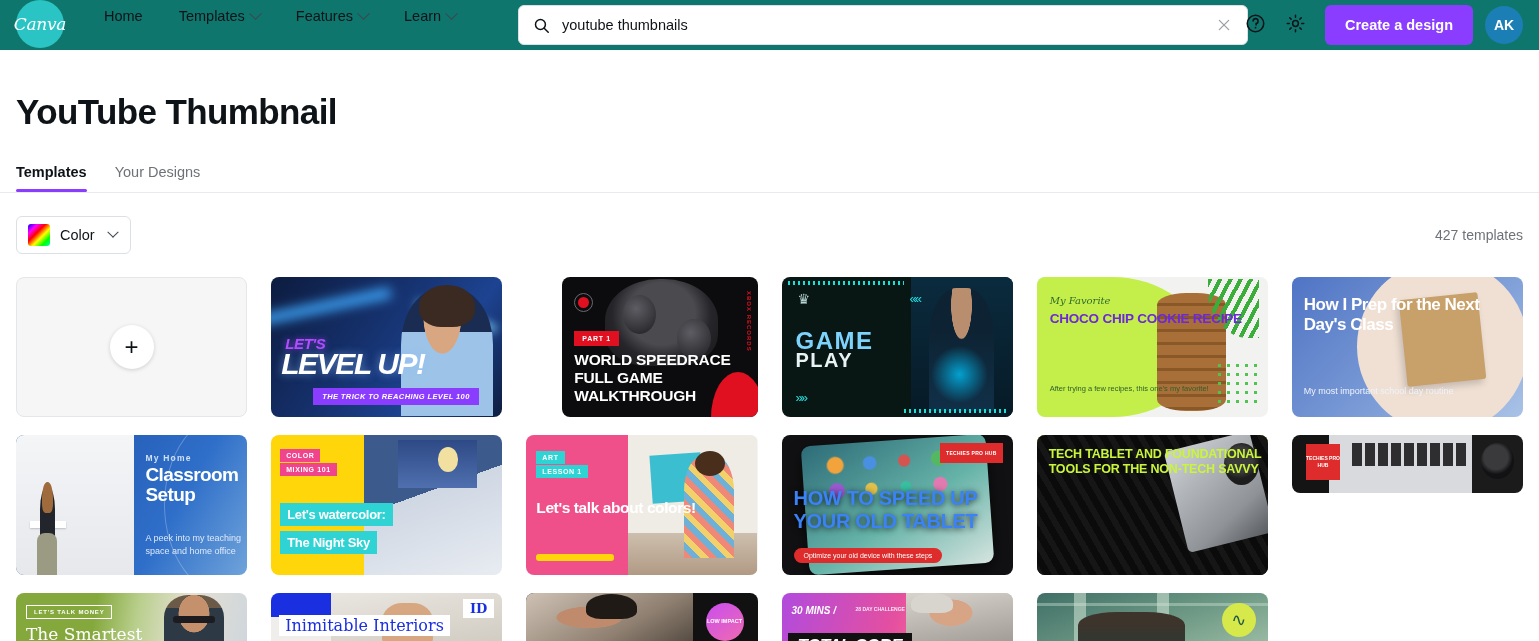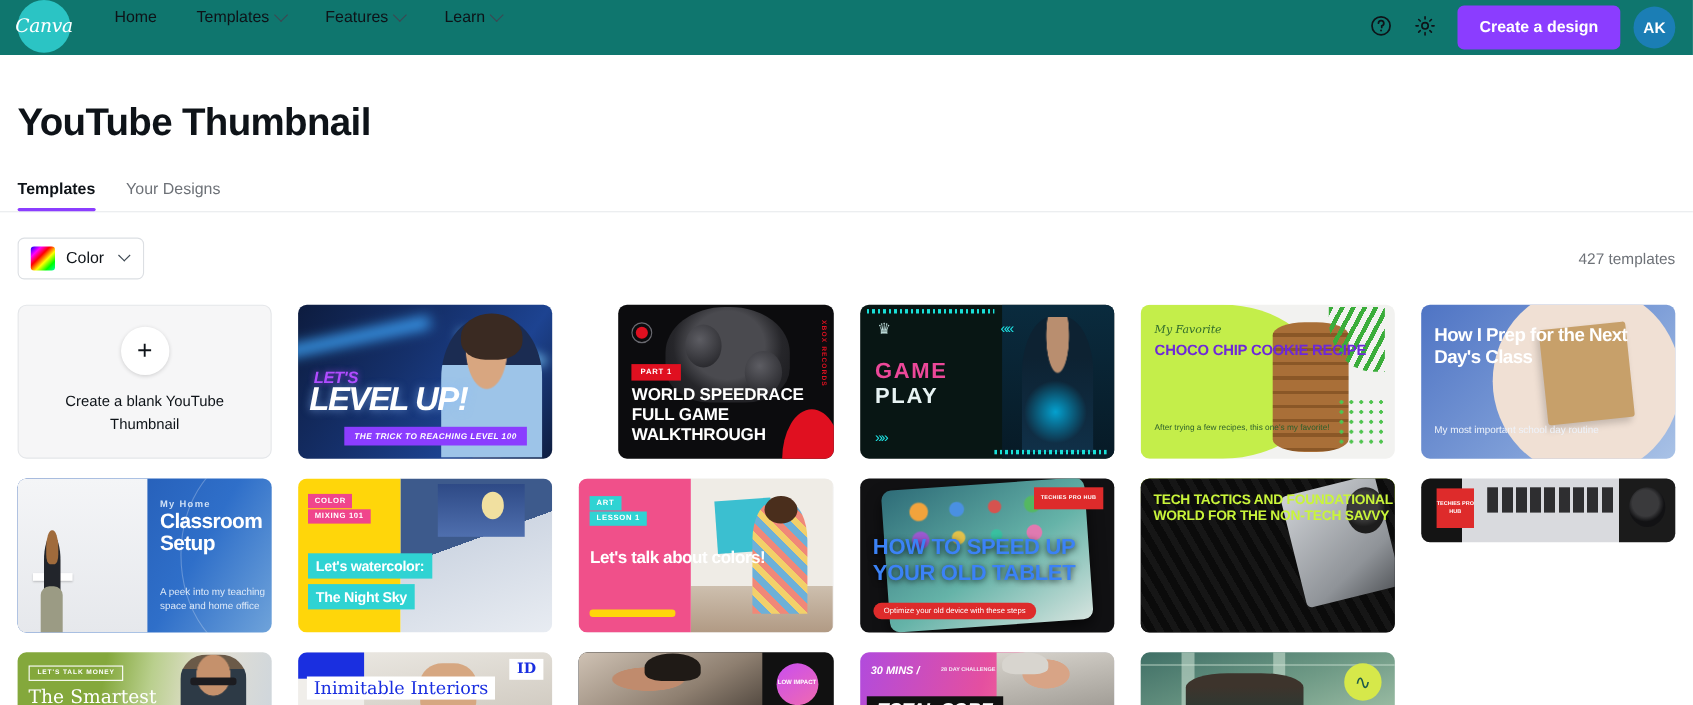--- a/index.html
+++ b/index.html
@@ -347,21 +347,21 @@
     border-radius:50%;
   }
   .c-game .dots-t {
     position:absolute; left:3%; top:4px; width:50%; height:4px;
     background: repeating-linear-gradient(90deg,#19e0d8 0 2px, transparent 2px 5px);
   }
   .c-game .dots-b {
     position:absolute; right:3%; bottom:4px; width:44%; height:4px;
     background: repeating-linear-gradient(90deg,#19e0d8 0 2px, transparent 2px 5px);
   }
-  .c-game .g1 { left: 14px; top: 50px; color:#ec4899; font-size: 20px; font-weight: bold; letter-spacing: 1.5px; }
+  .c-game .g1 { left: 14px; top: 50px; color:#7dd3fc; font-size: 24px; font-weight: bold; letter-spacing: 1.5px; }
   .c-game .g2 { left: 14px; top: 72px; color:#e8f4f4; font-size: 20px; font-weight: bold; letter-spacing: 1.5px; }
   .c-game .emblem { left: 16px; top: 14px; color:#b9d7d5; font-size: 14px; }
   .c-game .arr-r { left: 14px; bottom: 12px; color:#1fe3e3; font-size: 13px; letter-spacing:-2px;}
   .c-game .arr-l { left: 128px; top: 14px; color:#1fe3e3; font-size: 13px; letter-spacing:-2px;}
 
   
   .c-choco { background:#f2f2f0; }
   .c-choco .green {
     position:absolute; left:0; top:0; width:72%; height:100%;
     background:#c4ee4a;
@@ -683,20 +683,35 @@
     <div class="nav-item">
       <span>Features</span>
       <span class="chev"></span>
     </div>
     <div class="nav-item">
       <span>Learn</span>
       <span class="chev"></span>
     </div>
   </nav>
 
+  <div class="searchwrap">
+    <span class="search-icon">
+      <svg width="17" height="17" viewBox="0 0 24 24" fill="none" stroke="#0e1318" stroke-width="2.1">
+        <circle cx="10.5" cy="10.5" r="7"></circle>
+        <line x1="15.8" y1="15.8" x2="21.5" y2="21.5" stroke-linecap="round"></line>
+      </svg>
+    </span>
+    <input class="search-input" type="text" value="youtube thumbnails" style="">
+    <button class="clear-btn">
+      <svg width="14" height="14" viewBox="0 0 24 24" stroke="#9aa0a6" stroke-width="2.2" stroke-linecap="round">
+        <line x1="4" y1="4" x2="20" y2="20"></line>
+        <line x1="20" y1="4" x2="4" y2="20"></line>
+      </svg>
+    </button>
+  </div>
 
   <div class="header-right">
     <button class="icon-btn">
       <span>
         <svg width="21" height="21" viewBox="0 0 24 24" fill="none" stroke="#0e1318" stroke-width="1.8">
           <circle cx="12" cy="12" r="9.4"></circle>
           <path d="M9.3 9.2a2.8 2.8 0 1 1 3.4 2.8v1.6" stroke-linecap="round"></path>
           <circle cx="12" cy="16.8" r="1" fill="#0e1318" stroke="none"></circle>
         </svg>
       </span>
@@ -734,21 +749,20 @@
       <span class="color-chip-label">Color</span>
       <span class="chev-sm"></span>
     </div>
     <div class="tpl-count">427 templates</div>
   </div>
 
   <div class="grid">
 
     <div class="card blank-card">
       <div class="plus-circle">+</div>
-      <div class="blank-label">Create a blank YouTube Thumbnail</div>
     </div>
 
 
     <div class="card c-level">
       <div class="glow1"></div>
       <div class="glow2"></div>
       <div class="person"></div>
       <div class="hair2"></div>
       <div class="ct lets">LET'S</div>
       <div class="ct big">LEVEL UP!</div>
@@ -839,21 +853,21 @@
       <div class="apps"></div>
       <div class="ct badge">TECHIES PRO HUB</div>
       <div class="ct h">HOW TO SPEED UP YOUR OLD TABLET</div>
       <div class="ct pill2">Optimize your old device with these steps</div>
     </div>
 
     <div class="card c-tech">
       <div class="stripes"></div>
       <div class="laptop"></div>
       <div class="cup"></div>
-      <div class="ct h">TECH TACTICS AND FOUNDATIONAL WORLD FOR THE NON-TECH SAVVY</div>
+      <div class="ct h">TECH TABLET AND FOUNDATIONAL TOOLS FOR THE NON-TECH SAVVY</div>
       <div class="foot">DEVELOP YOUR TECHTICAL INSTINCT</div>
     </div>
 
     <div class="card card-r3 c-keyb">
       <div class="keys"></div>
       <div class="lens"></div>
       <div class="kred">TECHIES PRO HUB</div>
     </div>
 
     <div class="card card-r3 c-money">

